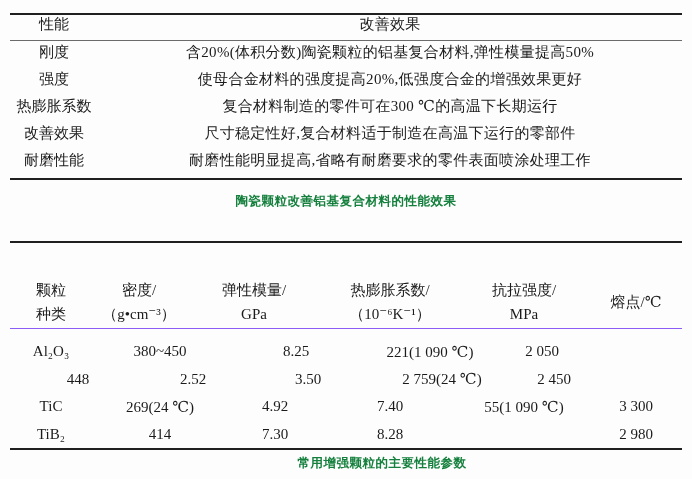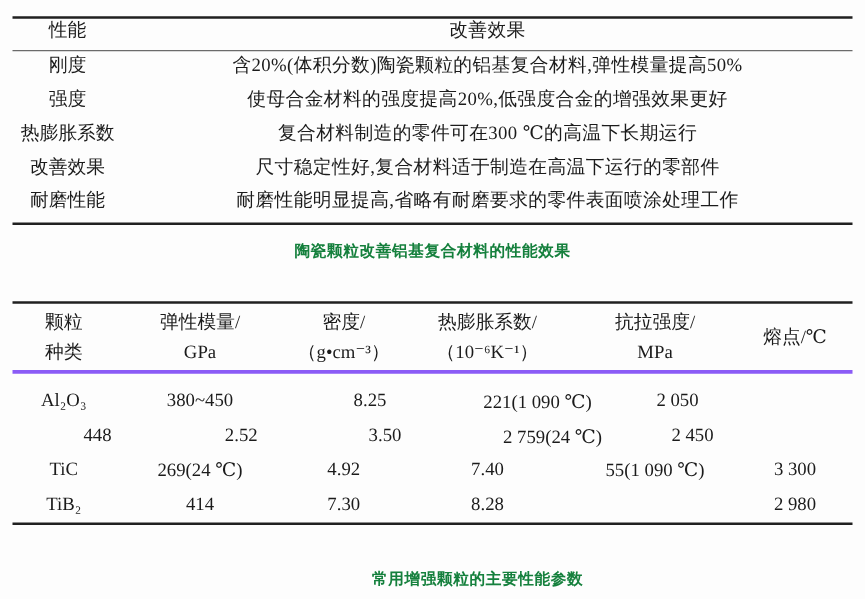--- a/index.html
+++ b/index.html
@@ -43,22 +43,23 @@
     font-size: 12.5px;
     color: #15803d;
     letter-spacing: 0.5px;
   }
   #caption1 { top: 193px; }
   #caption2 { top: 455px; padding-left: 36px; }
   
   #table2 { top: 241px; }
   .t2-header {
     height: 53px;
-    border-bottom: 3px solid #8b5cf6;
+    border-bottom: 1px solid #8b5cf6;
     display: flex;
+    margin-top: 32px;
   }
   .t2-hcell {
     display: flex;
     flex-direction: column;
     justify-content: center;
     text-align: center;
     line-height: 24px;
   }
   .t2-body { padding: 9px 0 0 0; }
   .t2-row { display: flex; height: 27.6px; align-items: center; }
@@ -105,27 +106,27 @@
   </section>
 
   <div class="caption" id="caption1">陶瓷颗粒改善铝基复合材料的性能效果</div>
 
   <section class="rule-table" id="table2">
     <div class="t2-header">
       <div class="t2-hcell w0">
         <span>颗粒</span>
         <span>种类</span>
       </div>
+      <div class="t2-hcell w2">
+        <span>密度/</span>
+        <span>（g•cm⁻³）</span>
+      </div>
       <div class="t2-hcell w1">
         <span>弹性模量/</span>
         <span>GPa</span>
-      </div>
-      <div class="t2-hcell w2">
-        <span>密度/</span>
-        <span>（g•cm⁻³）</span>
       </div>
       <div class="t2-hcell w3">
         <span>热膨胀系数/</span>
         <span>（10⁻⁶K⁻¹）</span>
       </div>
       <div class="t2-hcell w4">
         <span>抗拉强度/</span>
         <span>MPa</span>
       </div>
       <div class="t2-hcell w5">

